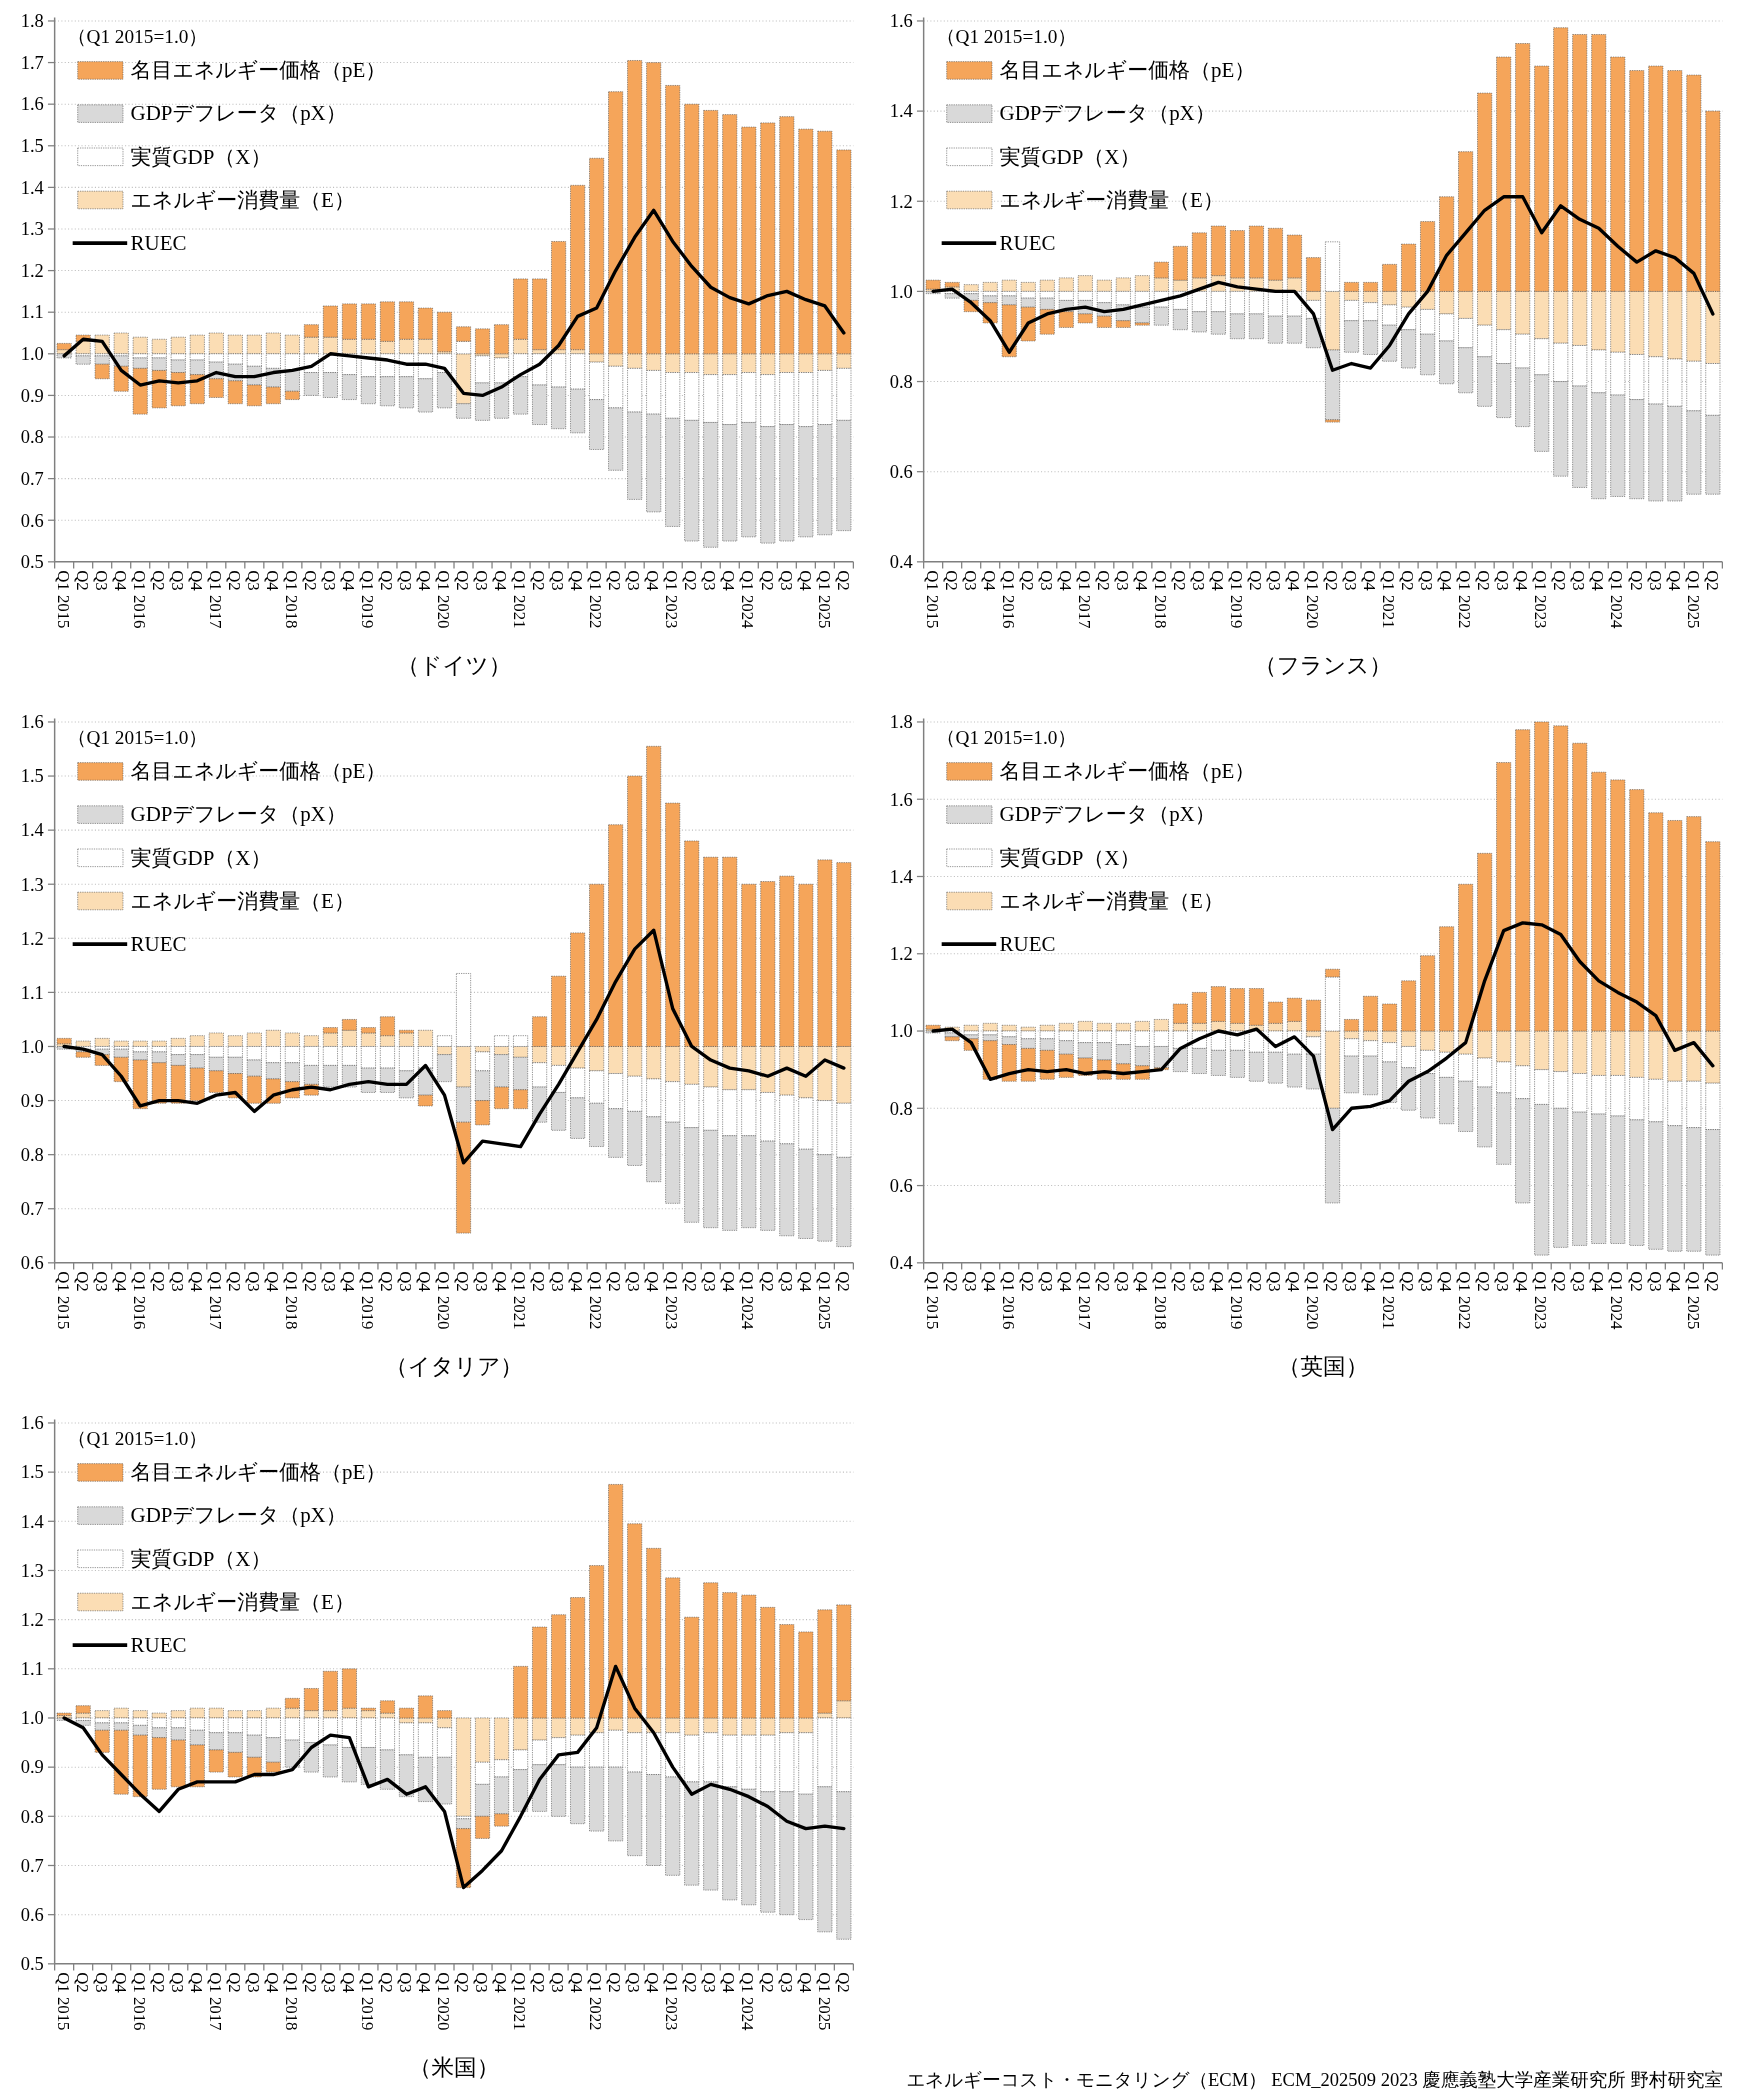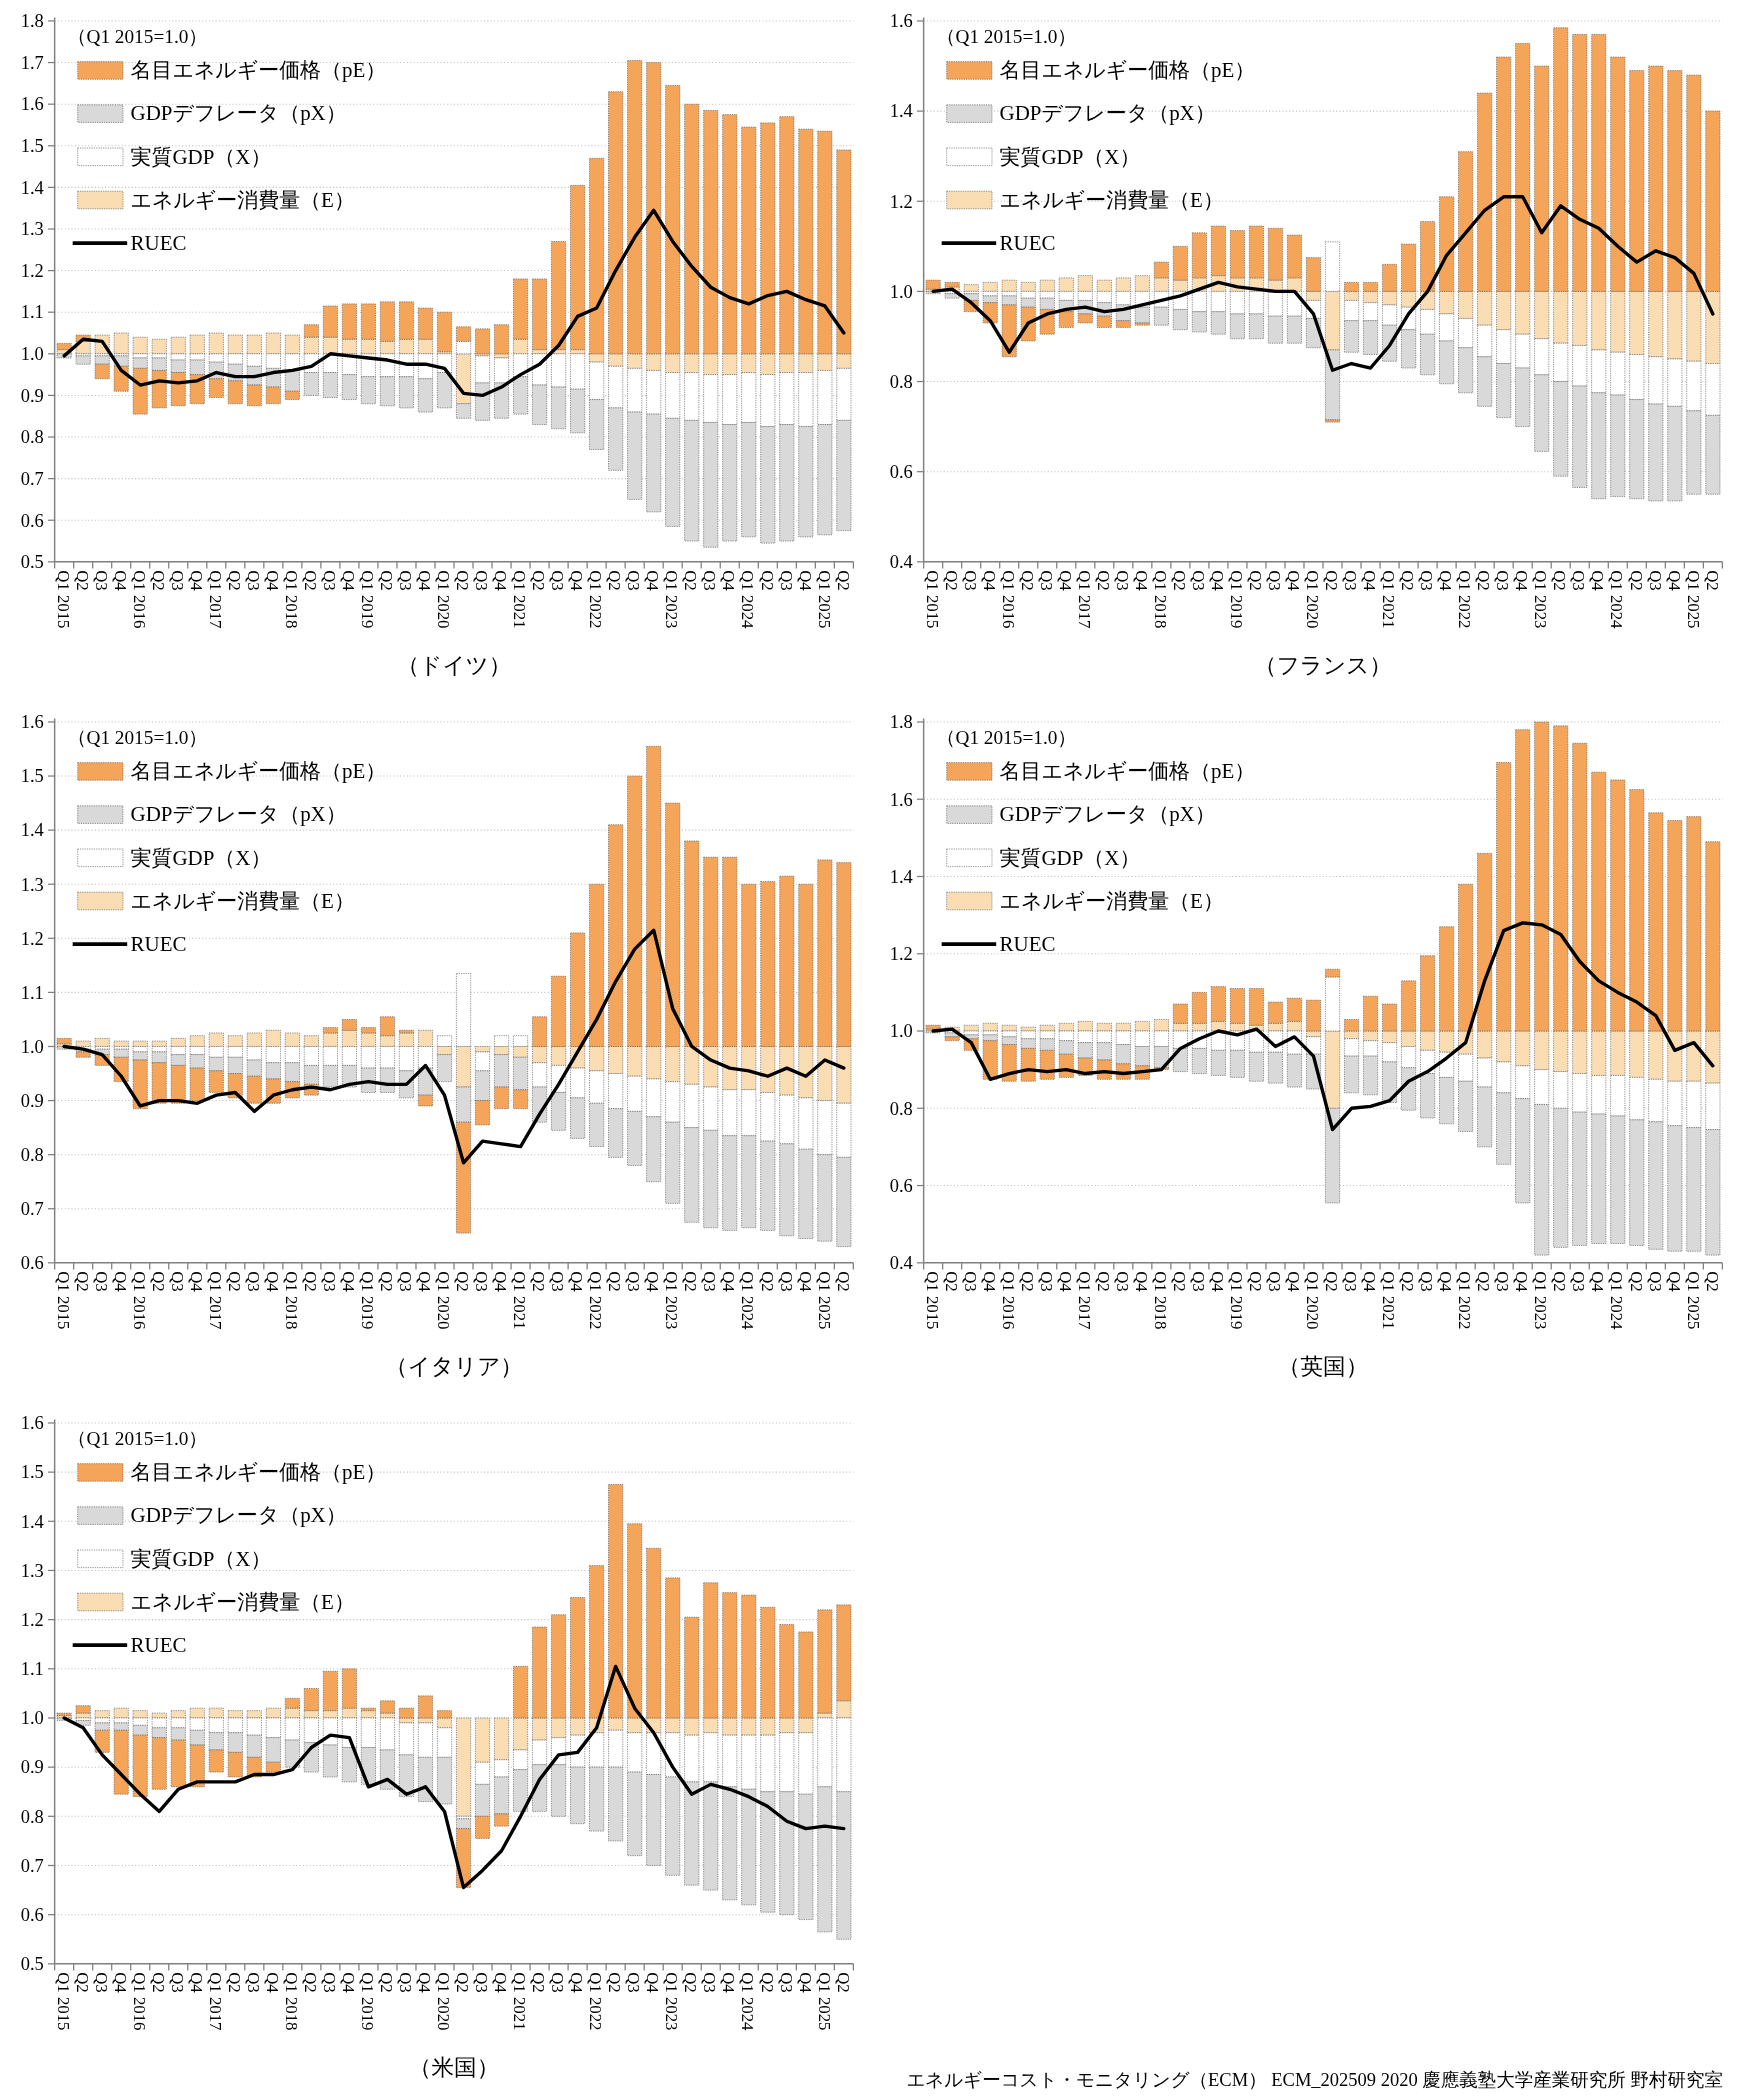--- a/index.html
+++ b/index.html
@@ -1526,14 +1526,14 @@
           <text x="311" y="493" font-size="50">エネルギー消費量（E）</text>
           <line x1="173" y1="580" x2="303" y2="580" stroke="#000000" stroke-width="9"></line>
           <text x="311" y="596" font-size="50">RUEC</text>
           <text x="1082.5" y="1605" text-anchor="middle" font-size="54">（米国）</text>
         </svg>
     </figure>
   </div>
   <div class="panel"></div>
 </div>
 
-<div class="footer-credit">エネルギーコスト・モニタリング（ECM） ECM_202509 2020 慶應義塾大学産業研究所 野村研究室</div>
+<div class="footer-credit">エネルギーコスト・モニタリング（ECM） ECM_202509 2023 慶應義塾大学産業研究所 野村研究室</div>
 
 
 </body></html>

